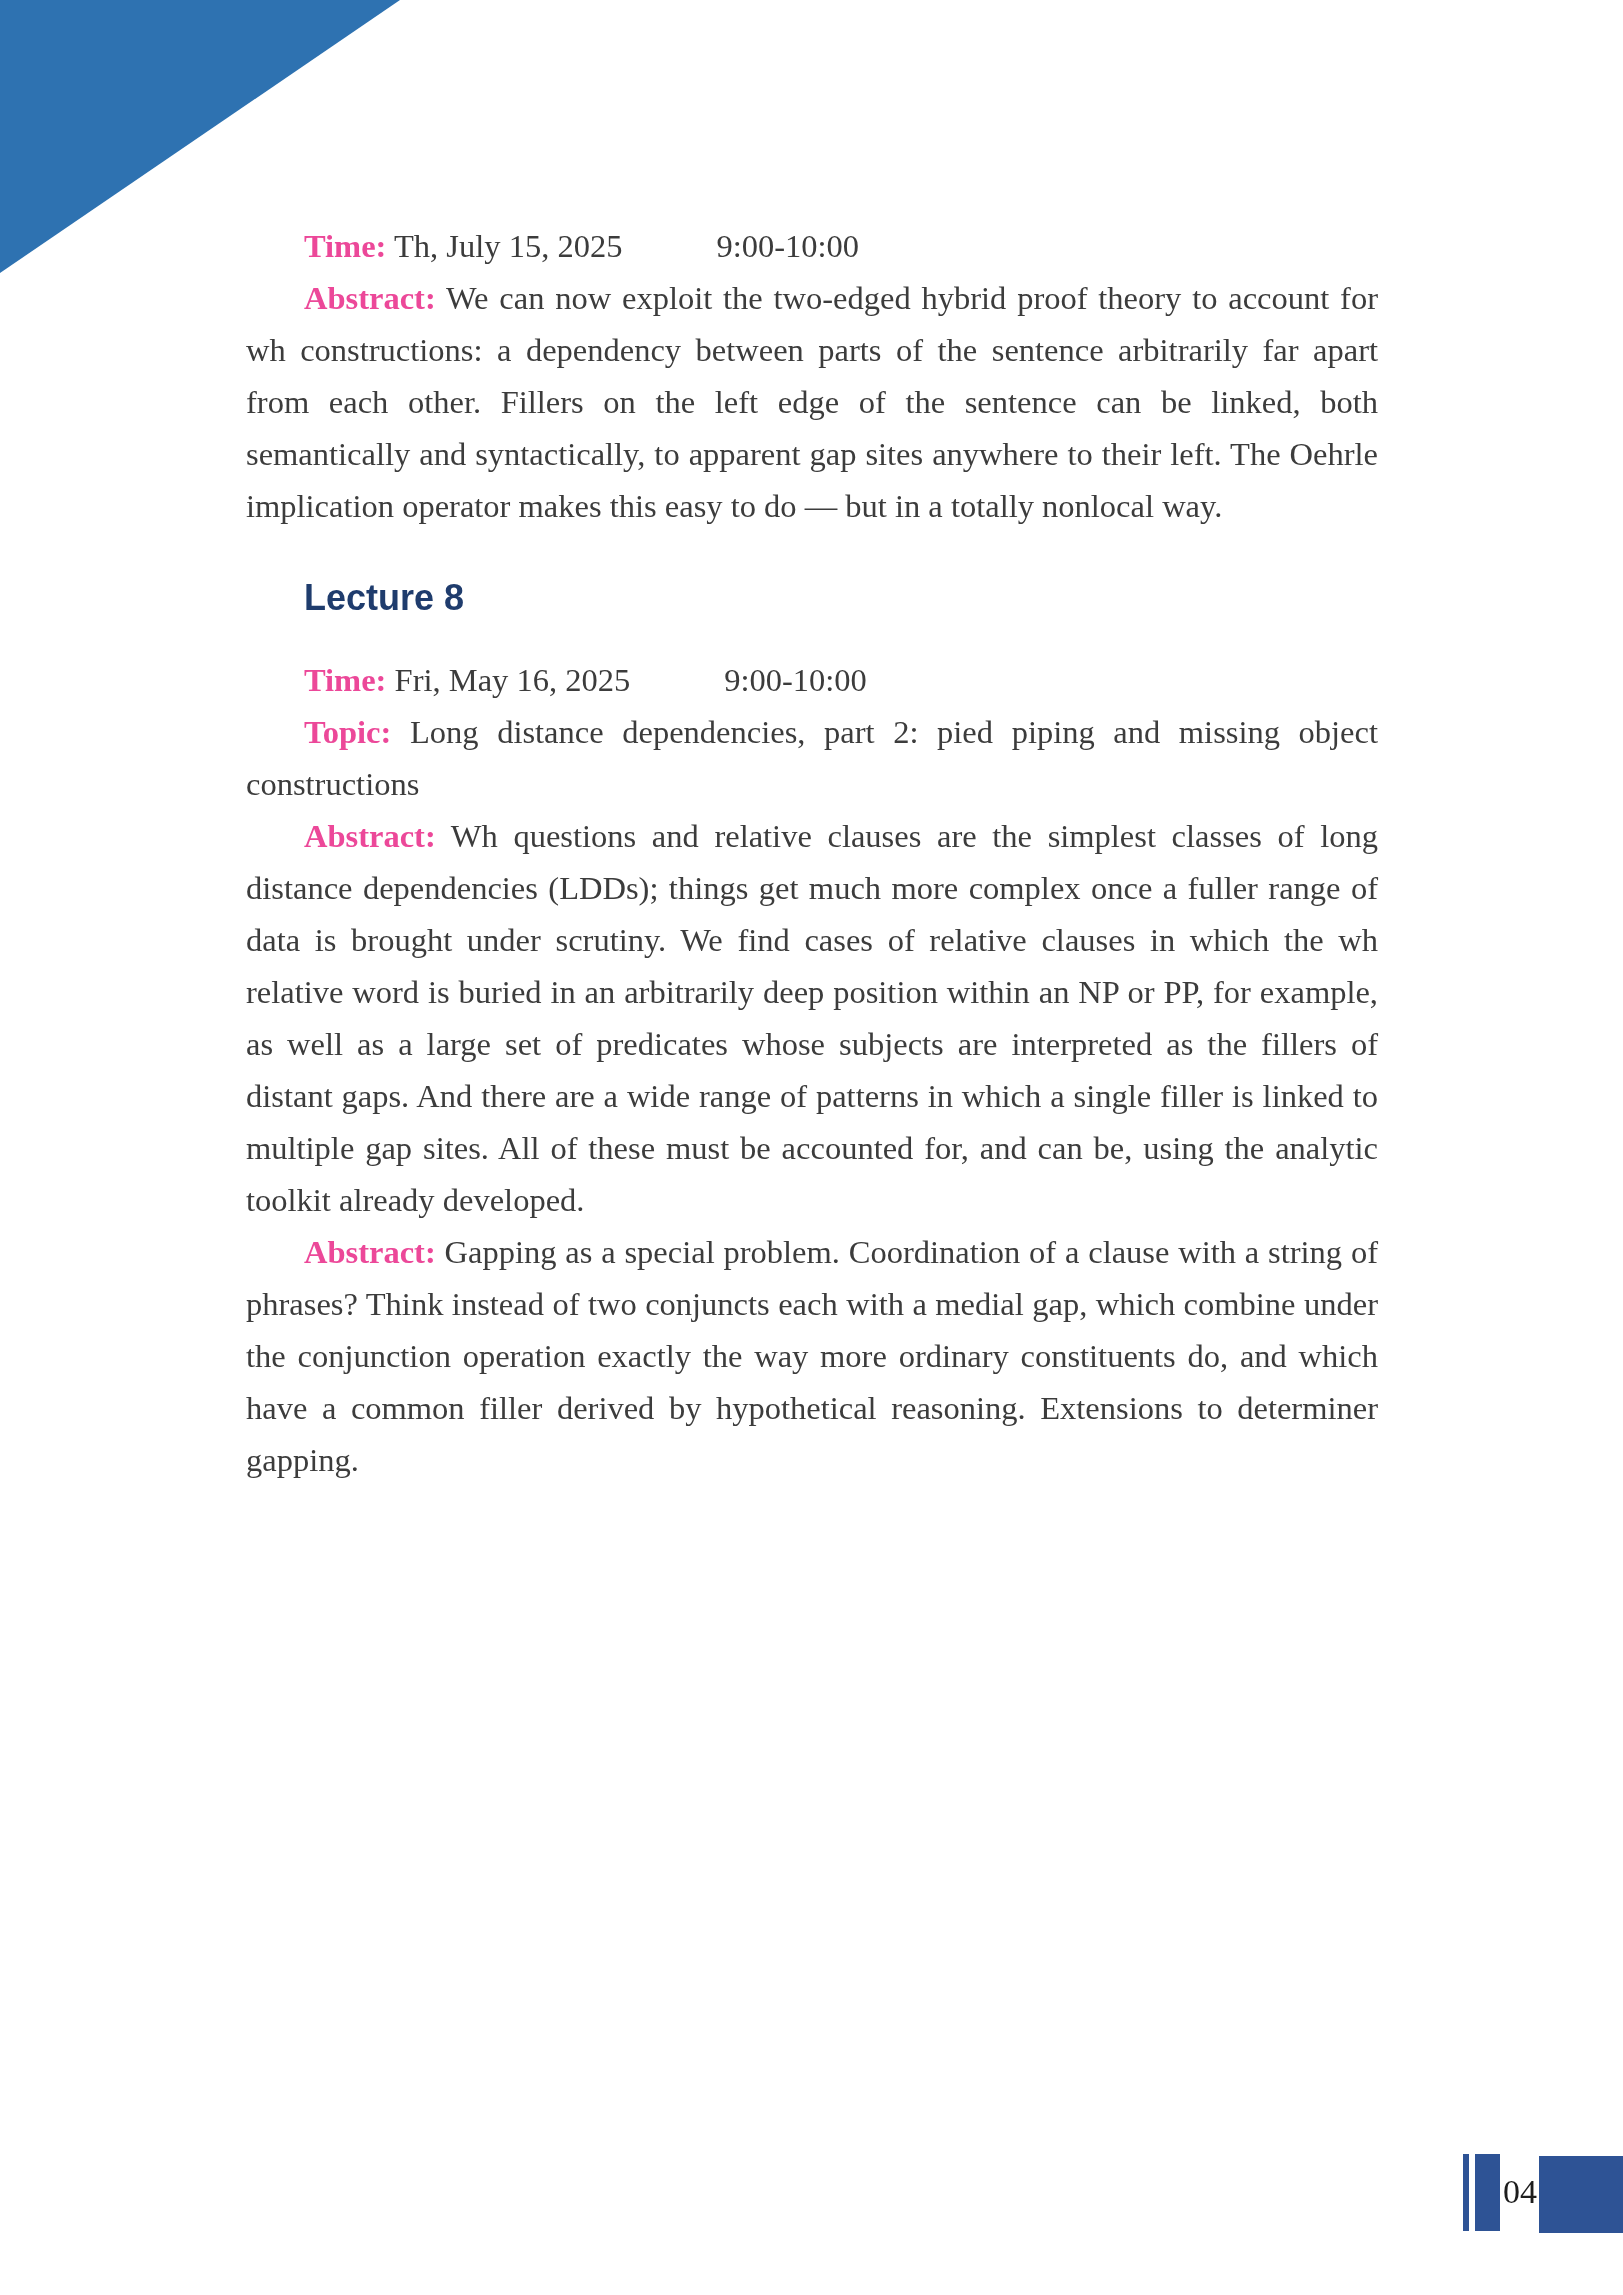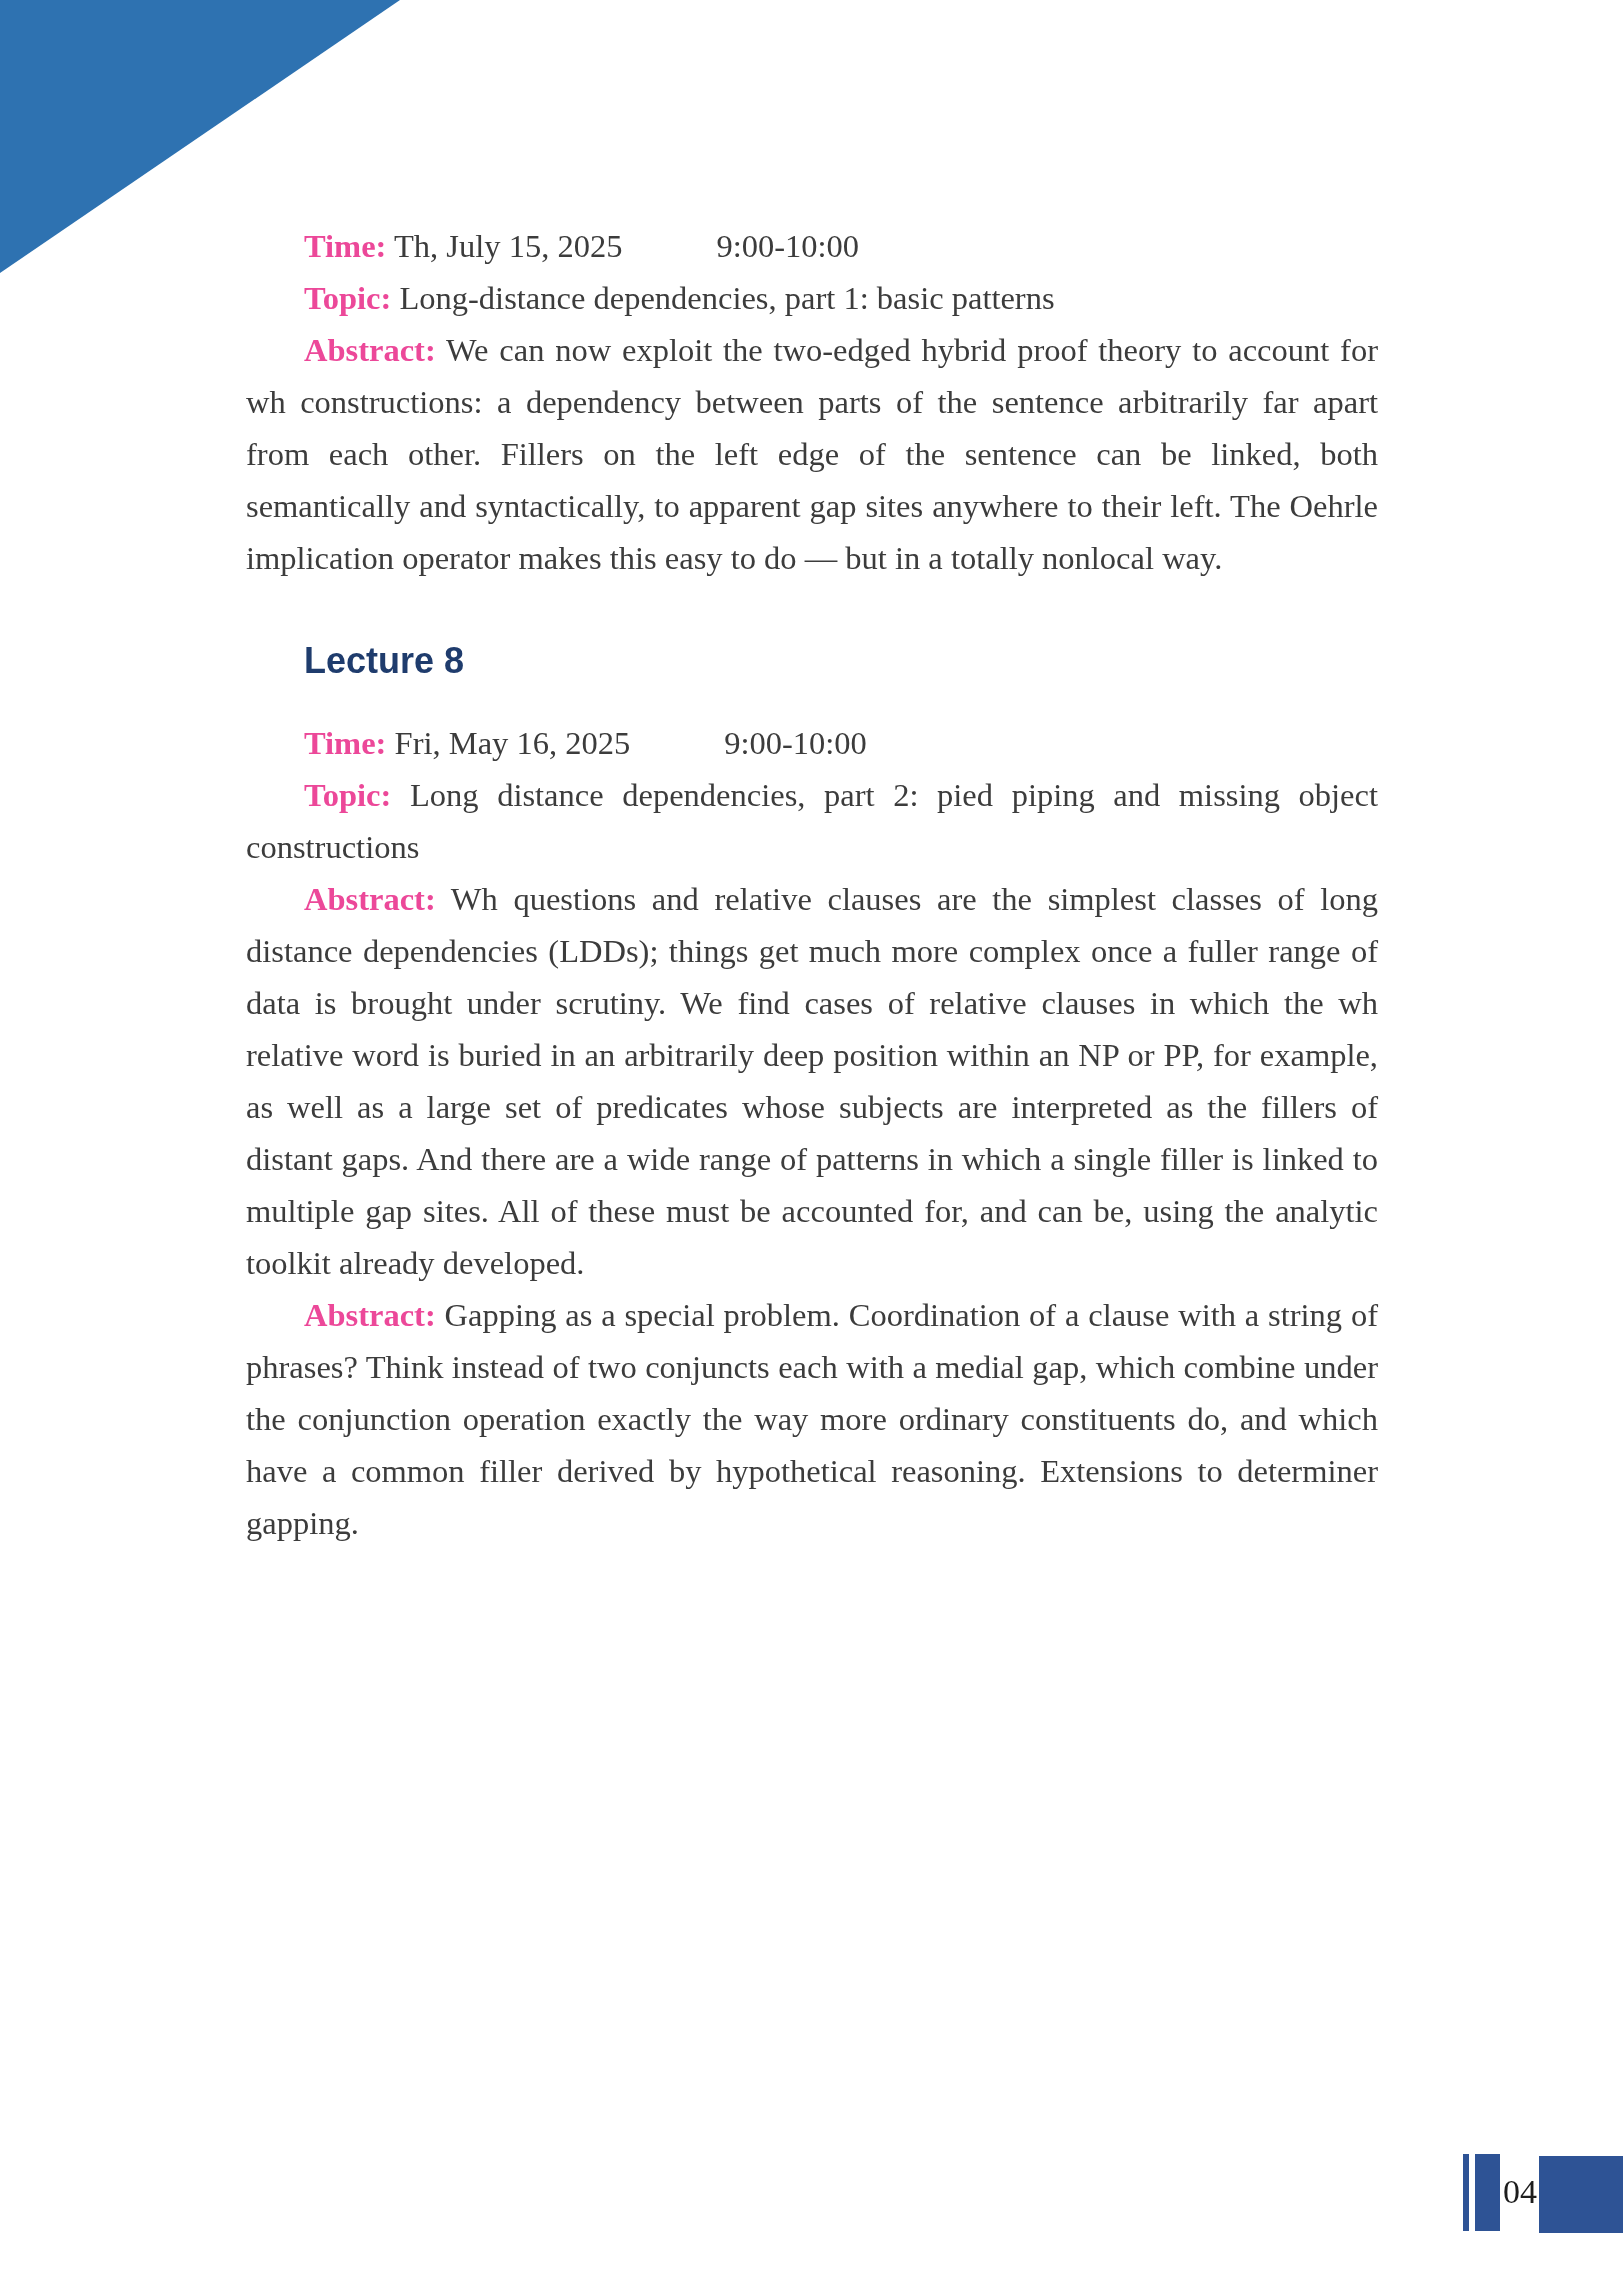--- a/index.html
+++ b/index.html
@@ -30,21 +30,21 @@
   }
 
   .lecture-title {
     font-family: "Liberation Sans", sans-serif;
     font-weight: bold;
     font-size: 36px;
     line-height: 44px;
     color: #1f3c6d;
     margin: 0 0 34px 58px;
   }
-  .lecture + .lecture .lecture-title { margin-top: 55px; }
+  .lecture + .lecture .lecture-title { margin-top: 44px; }
 
   .meta, .para {
     font-size: 32.5px;
     line-height: 52px;
     color: #3c3c3c;
     margin: 0;
     text-indent: 58px;
   }
   .meta  { text-align: justify; }
   .para  { text-align: justify; }
@@ -83,21 +83,20 @@
 </style>
 </head>
 <body>
 
 <div class="corner-triangle"></div>
 
 <div class="content">
 
   <section class="lecture">
     <p class="meta"><span class="label">Time:</span> <span>Th, July 15, 2025</span><span class="time-range">9:00-10:00</span></p>
-    <p class="meta"><span class="label">Topic:</span> <span>Long-distance dependencies, part 1: basic patterns</span></p>
     <p class="para"><span class="label">Abstract:</span> <span>We can now exploit the two-edged hybrid proof theory to account for wh constructions: a dependency between parts of the sentence arbitrarily far apart from each other. Fillers on the left edge of the sentence can be linked, both semantically and syntactically, to apparent gap sites anywhere to their left. The Oehrle implication operator makes this easy to do — but in a totally nonlocal way.</span></p>
   </section>
 
   <section class="lecture">
     <h2 class="lecture-title">Lecture 8</h2>
     <p class="meta"><span class="label">Time:</span> <span>Fri, May 16, 2025</span><span class="time-range">9:00-10:00</span></p>
     <p class="meta"><span class="label">Topic:</span> <span>Long distance dependencies, part 2: pied piping and missing object constructions</span></p>
     <p class="para"><span class="label">Abstract:</span> <span>Wh questions and relative clauses are the simplest classes of long distance dependencies (LDDs); things get much more complex once a fuller range of data is brought under scrutiny. We find cases of relative clauses in which the wh relative word is buried in an arbitrarily deep position within an NP or PP, for example, as well as a large set of predicates whose subjects are interpreted as the fillers of distant gaps. And there are a wide range of patterns in which a single filler is linked to multiple gap sites. All of these must be accounted for, and can be, using the analytic toolkit already developed.</span></p>
   </section>
 

